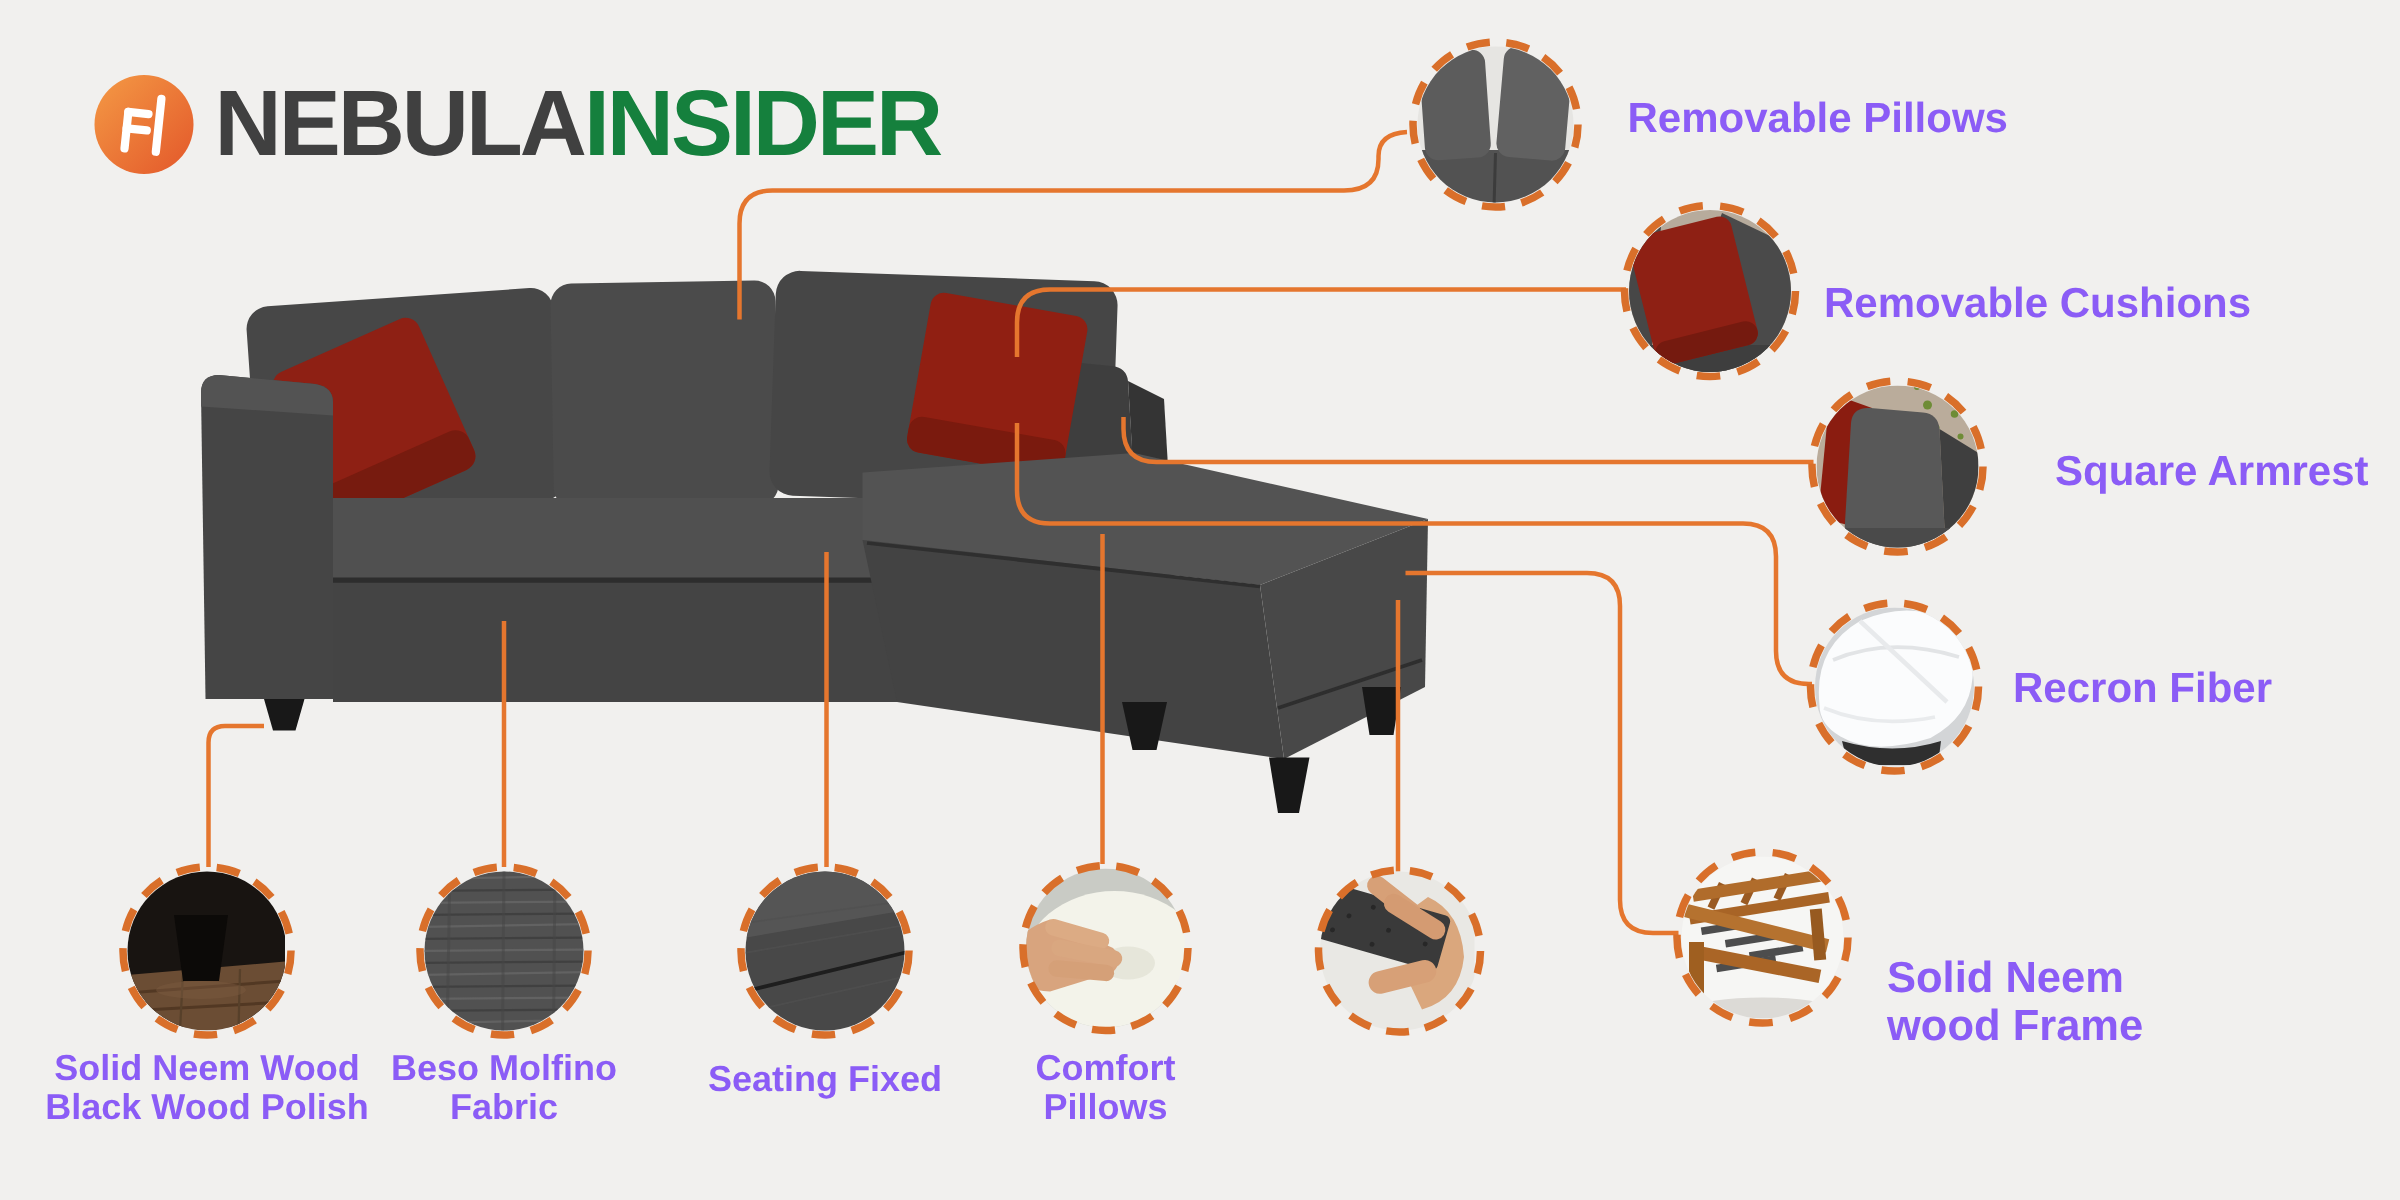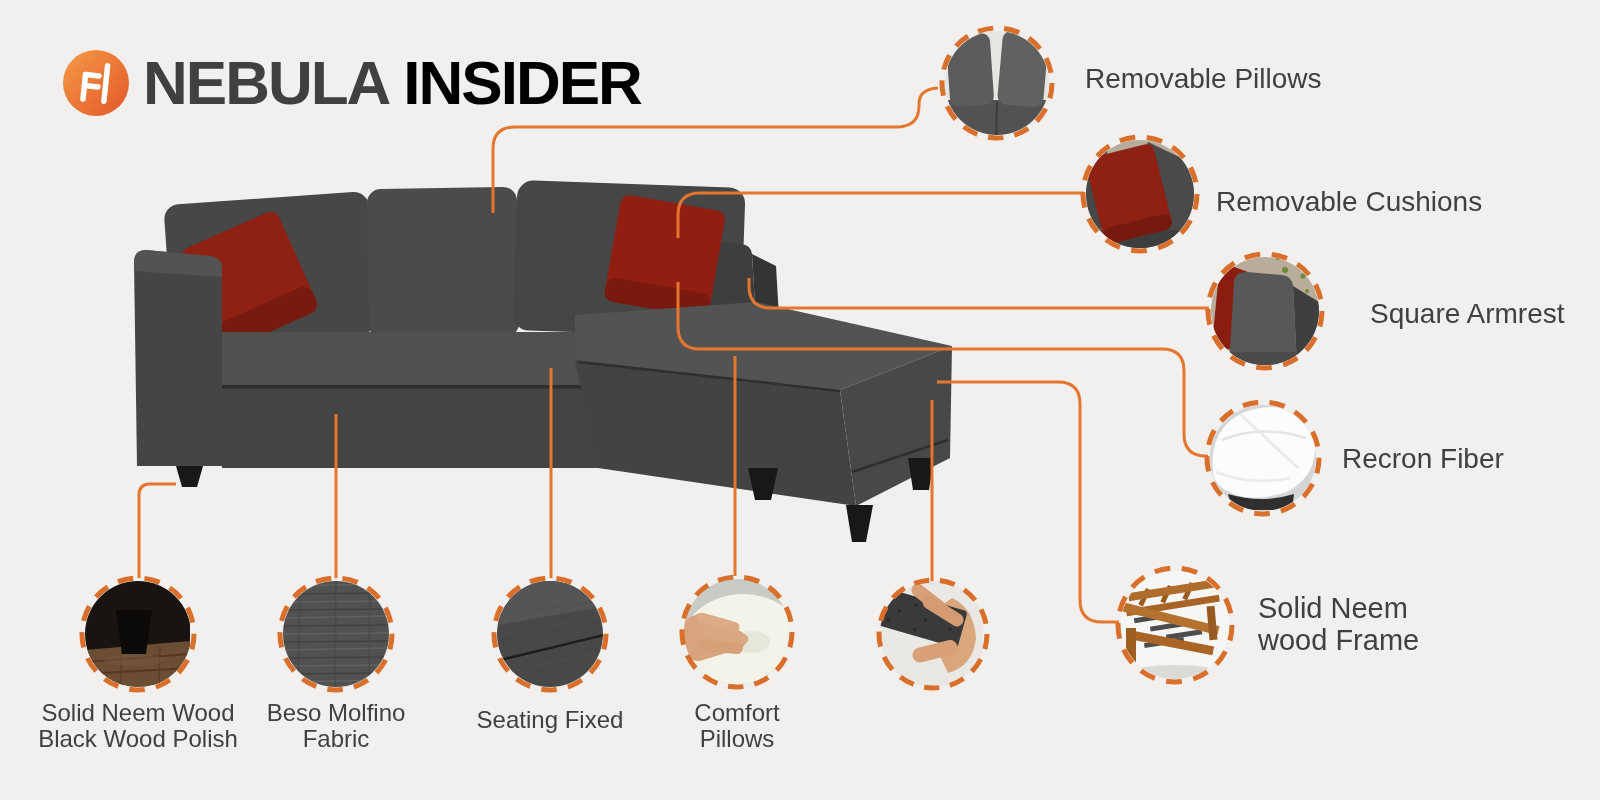--- a/index.html
+++ b/index.html
@@ -6,24 +6,24 @@
   .stage{
     position:relative; width:1600px; height:800px; overflow:hidden;
     background:#f1f0ee;
     font-family:"Liberation Sans", sans-serif;
   }
   .scene{position:absolute; left:0; top:0;}
   .brand{position:absolute; left:62px; top:49px; display:flex; align-items:center; gap:13px;}
   .logo{width:68px; height:68px; flex:0 0 auto;}
   .title{margin:0; font-size:62px; font-weight:700; letter-spacing:-2px; line-height:68px; white-space:nowrap;}
   .title .t1{color:#404040;}
-  .title .t2{color:#000000; margin-left:14px;}
-  .lbl{position:absolute; color:#404040; font-weight:400; white-space:nowrap;}
+  .title .t2{color:#15803d; }
+  .lbl{position:absolute; color:#8b5cf6; font-weight:700; white-space:nowrap;}
   .lbl-lg{font-size:28px; line-height:34px;}
-  .lbl-2l{font-size:29px; line-height:32px;}
+  .lbl-2l{font-size:29px; line-height:32px;margin-top:44px;}
   .lbl-sm{font-size:24px; line-height:26px; text-align:center; white-space:normal;}
 </style>
 </head>
 <body>
 
 <div class="stage">
 
   <svg class="scene" width="1600" height="800" viewBox="0 0 1600 800">
     <defs>
       <clipPath id="cp-c1">

